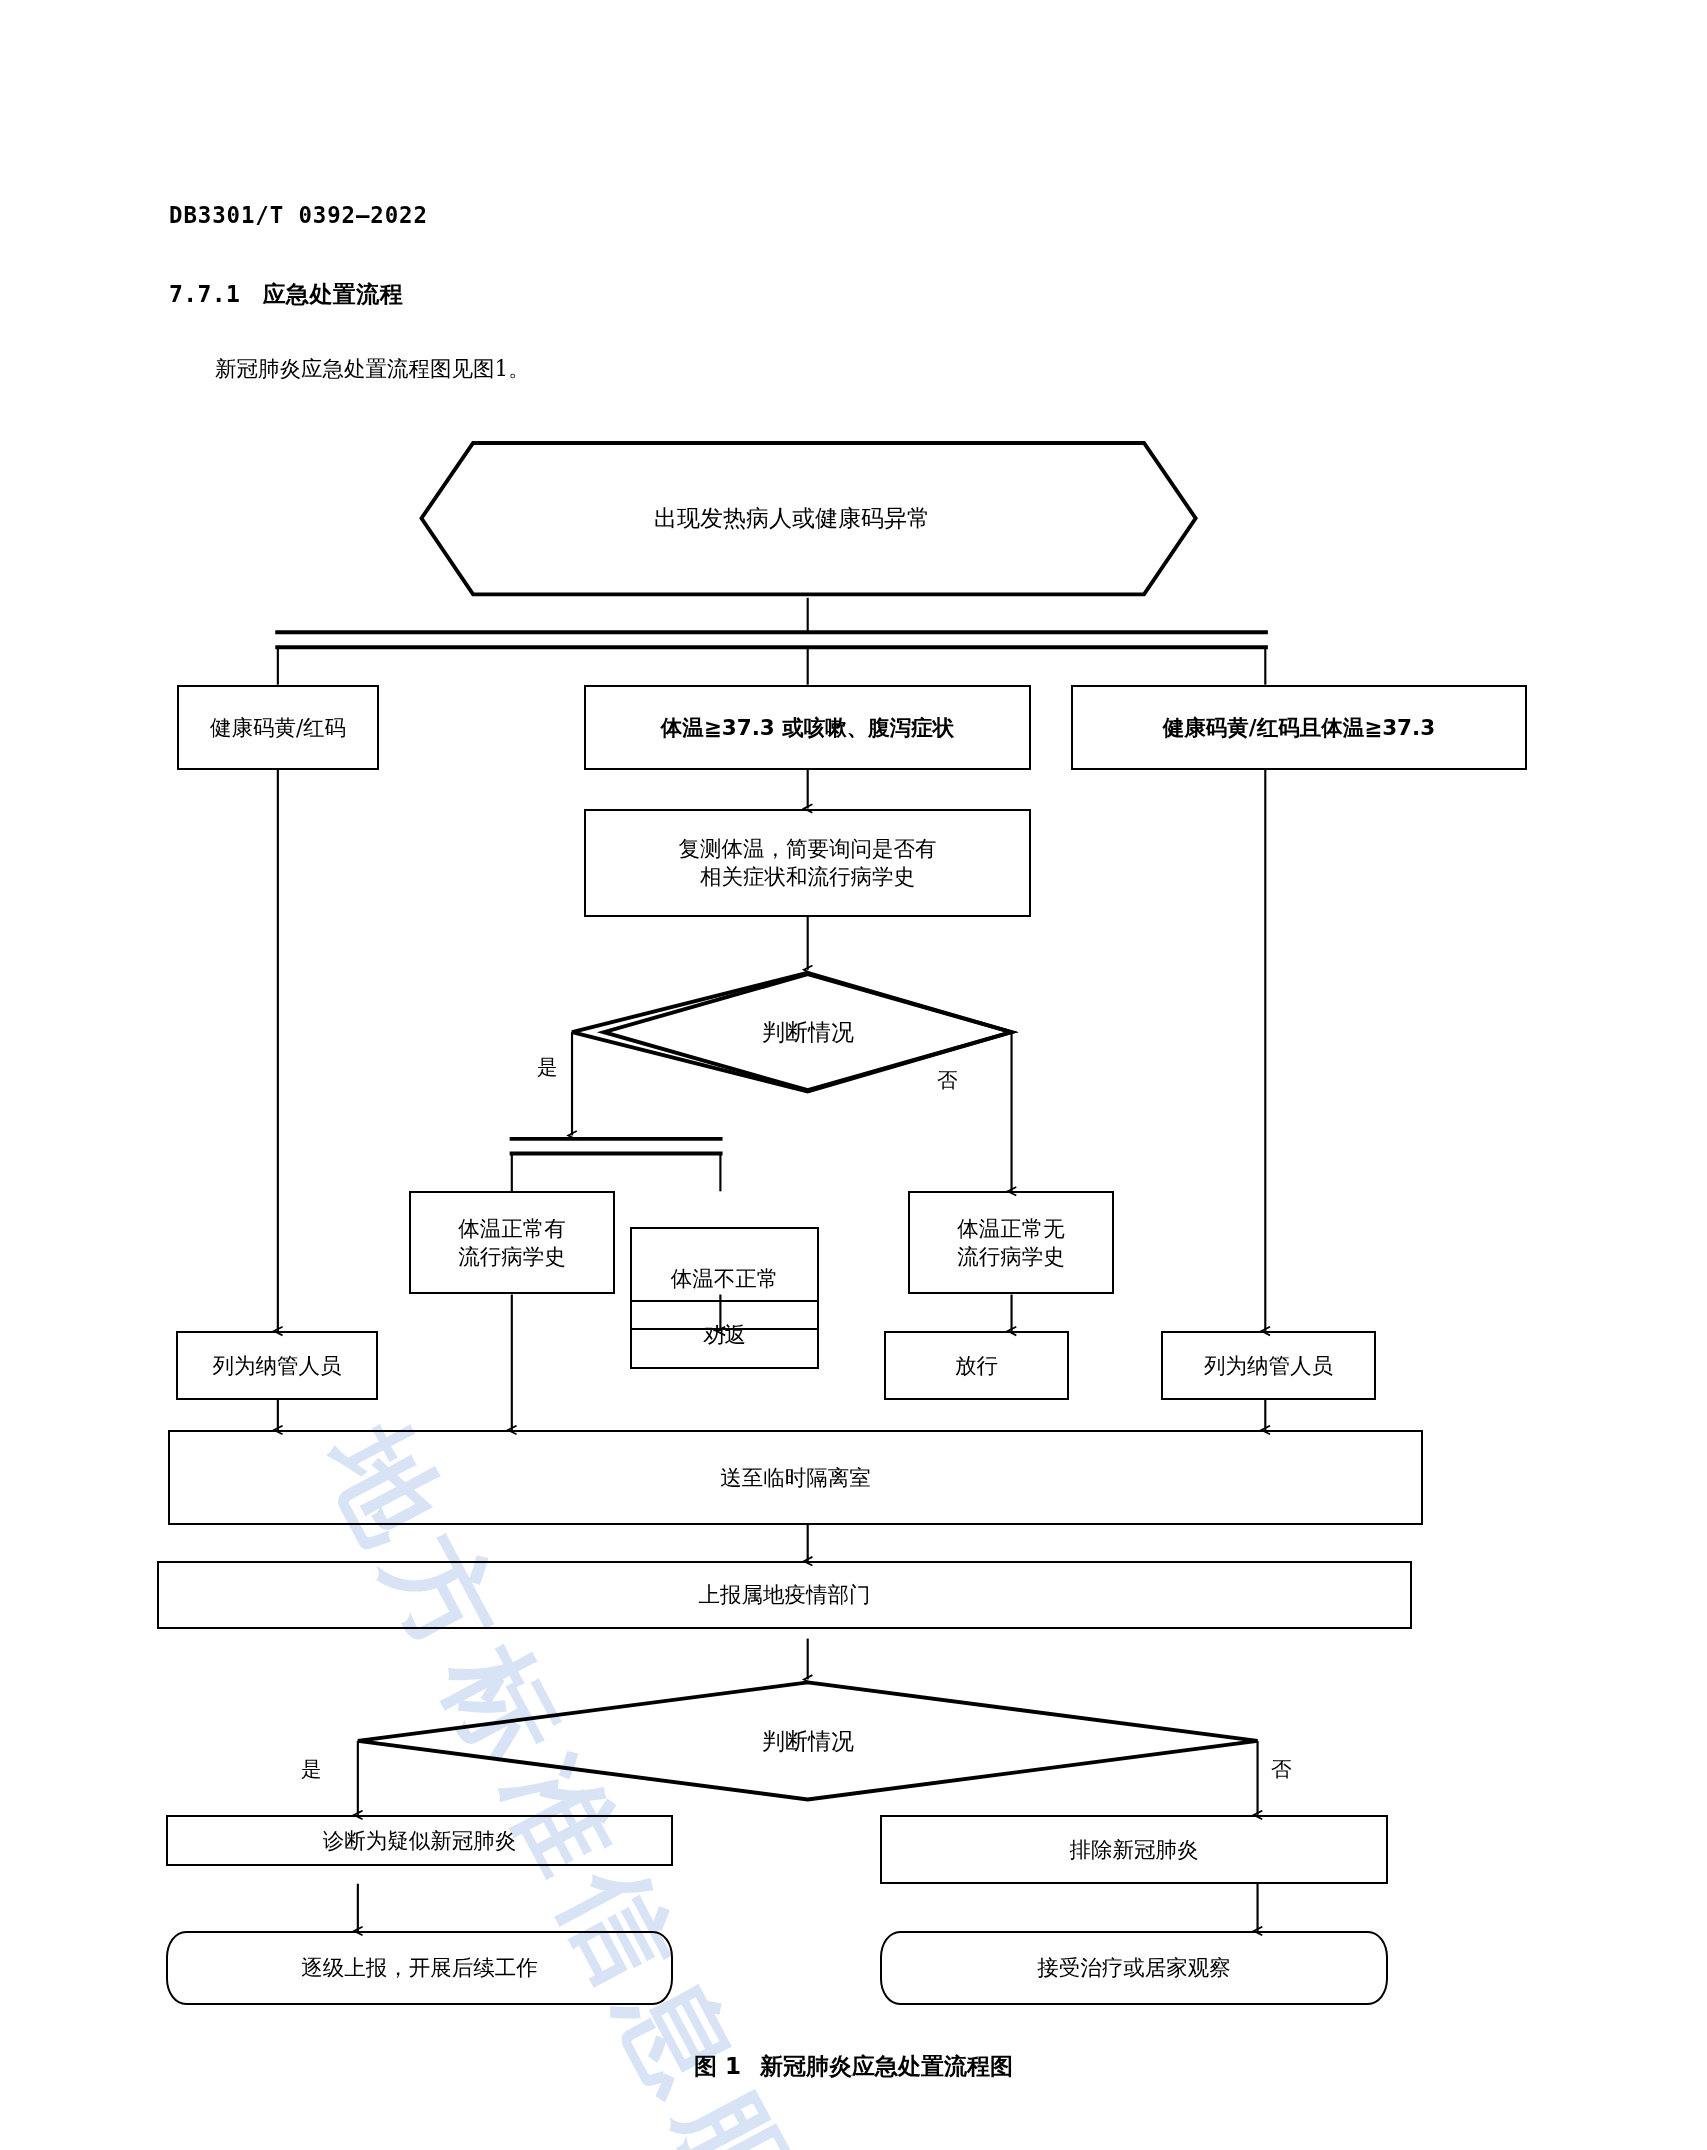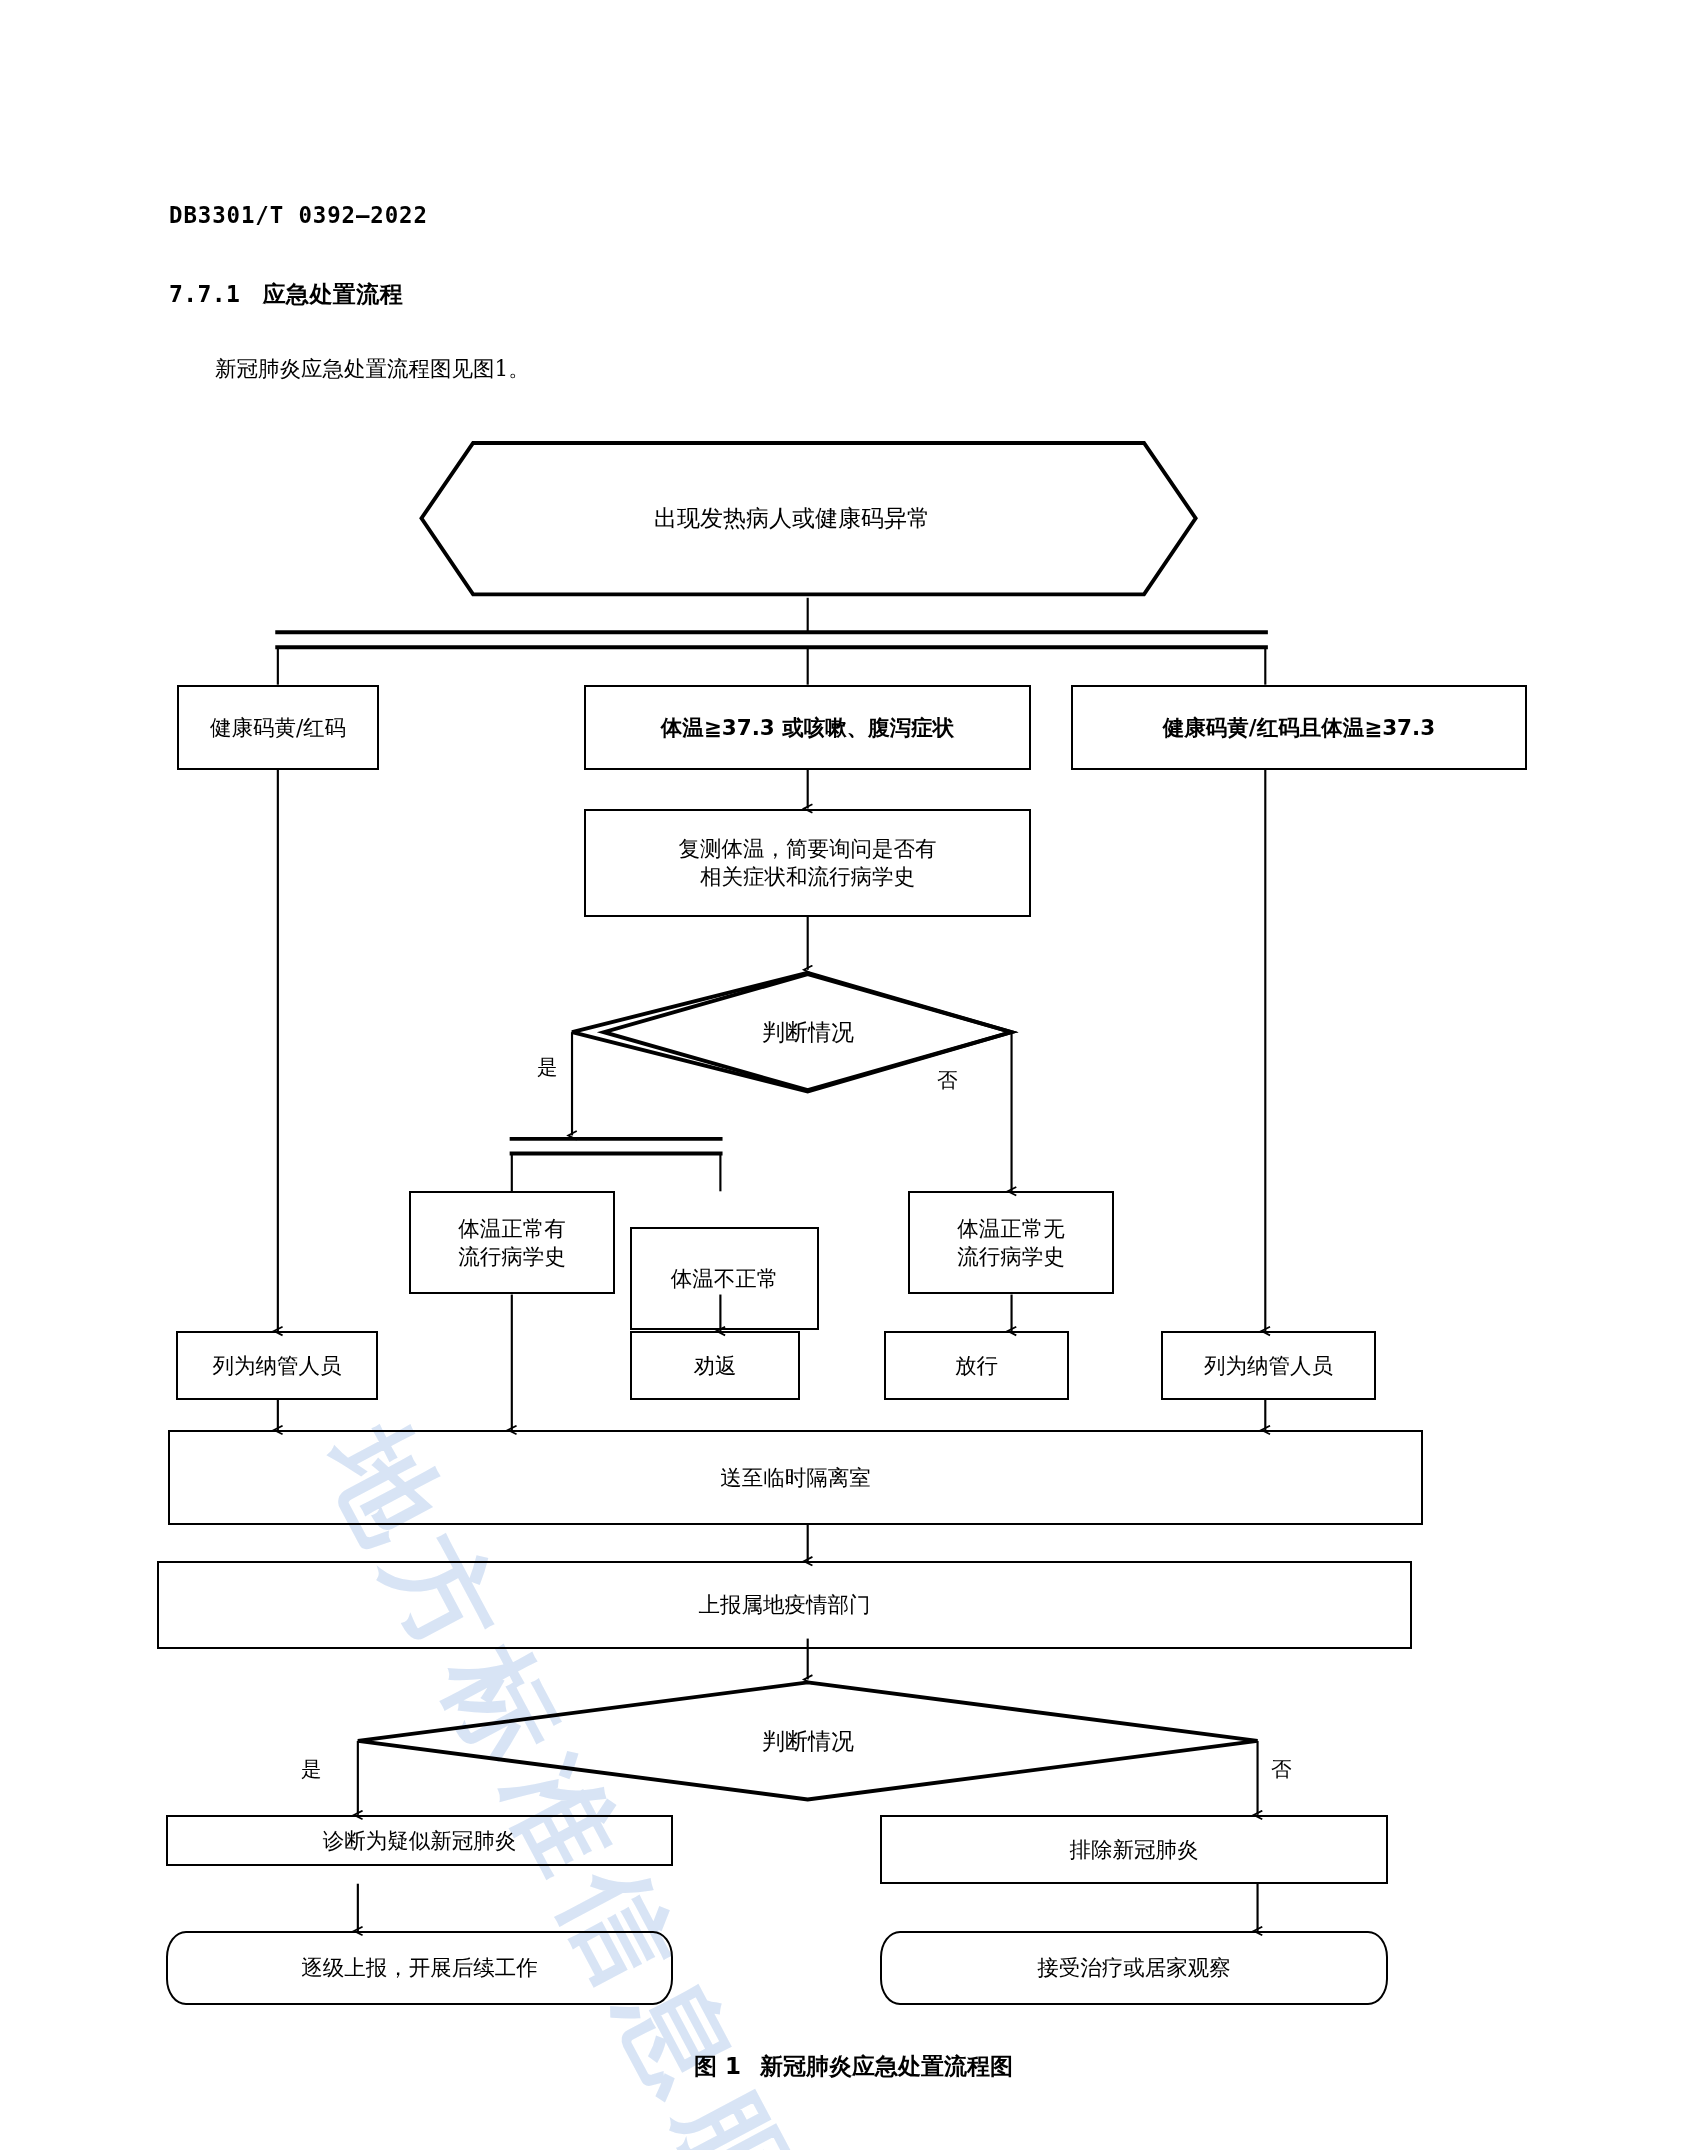--- a/index.html
+++ b/index.html
@@ -253,37 +253,37 @@
 
     <div class="node" style="left:908px; top:1191px; width:206px; height:103px; flex-direction:column;">
       <span>体温正常无</span>
       <span>流行病学史</span>
     </div>
 
     <div class="node" style="left:176px; top:1331px; width:202px; height:69px;">
       <span>列为纳管人员</span>
     </div>
 
-    <div class="node" style="left:630px; top:1331px; width:170px; height:69px;justify-content:center;">
+    <div class="node" style="left:630px; top:1300px; width:189px; height:69px;justify-content:center;">
       <span>劝返</span>
     </div>
 
     <div class="node" style="left:884px; top:1331px; width:185px; height:69px;">
       <span>放行</span>
     </div>
 
     <div class="node" style="left:1161px; top:1331px; width:215px; height:69px;">
       <span>列为纳管人员</span>
     </div>
 
     <div class="node" style="left:168px; top:1430px; width:1255px; height:95px;">
       <span>送至临时隔离室</span>
     </div>
 
-    <div class="node" style="left:157px; top:1561px; width:1255px; height:88px;">
+    <div class="node" style="left:157px; top:1561px; width:1255px; height:68px;">
       <span>上报属地疫情部门</span>
     </div>
 
     <div class="diamond-label" style="left:808px; top:1741px; transform:translate(-50%,-50%);">判断情况</div>
     <div class="branch-label" style="left:301px; top:1755px;">是</div>
     <div class="branch-label" style="left:1271px; top:1755px;">否</div>
 
     <div class="node" style="left:166px; top:1815px; width:507px; height:51px;">
       <span>诊断为疑似新冠肺炎</span>
     </div>

